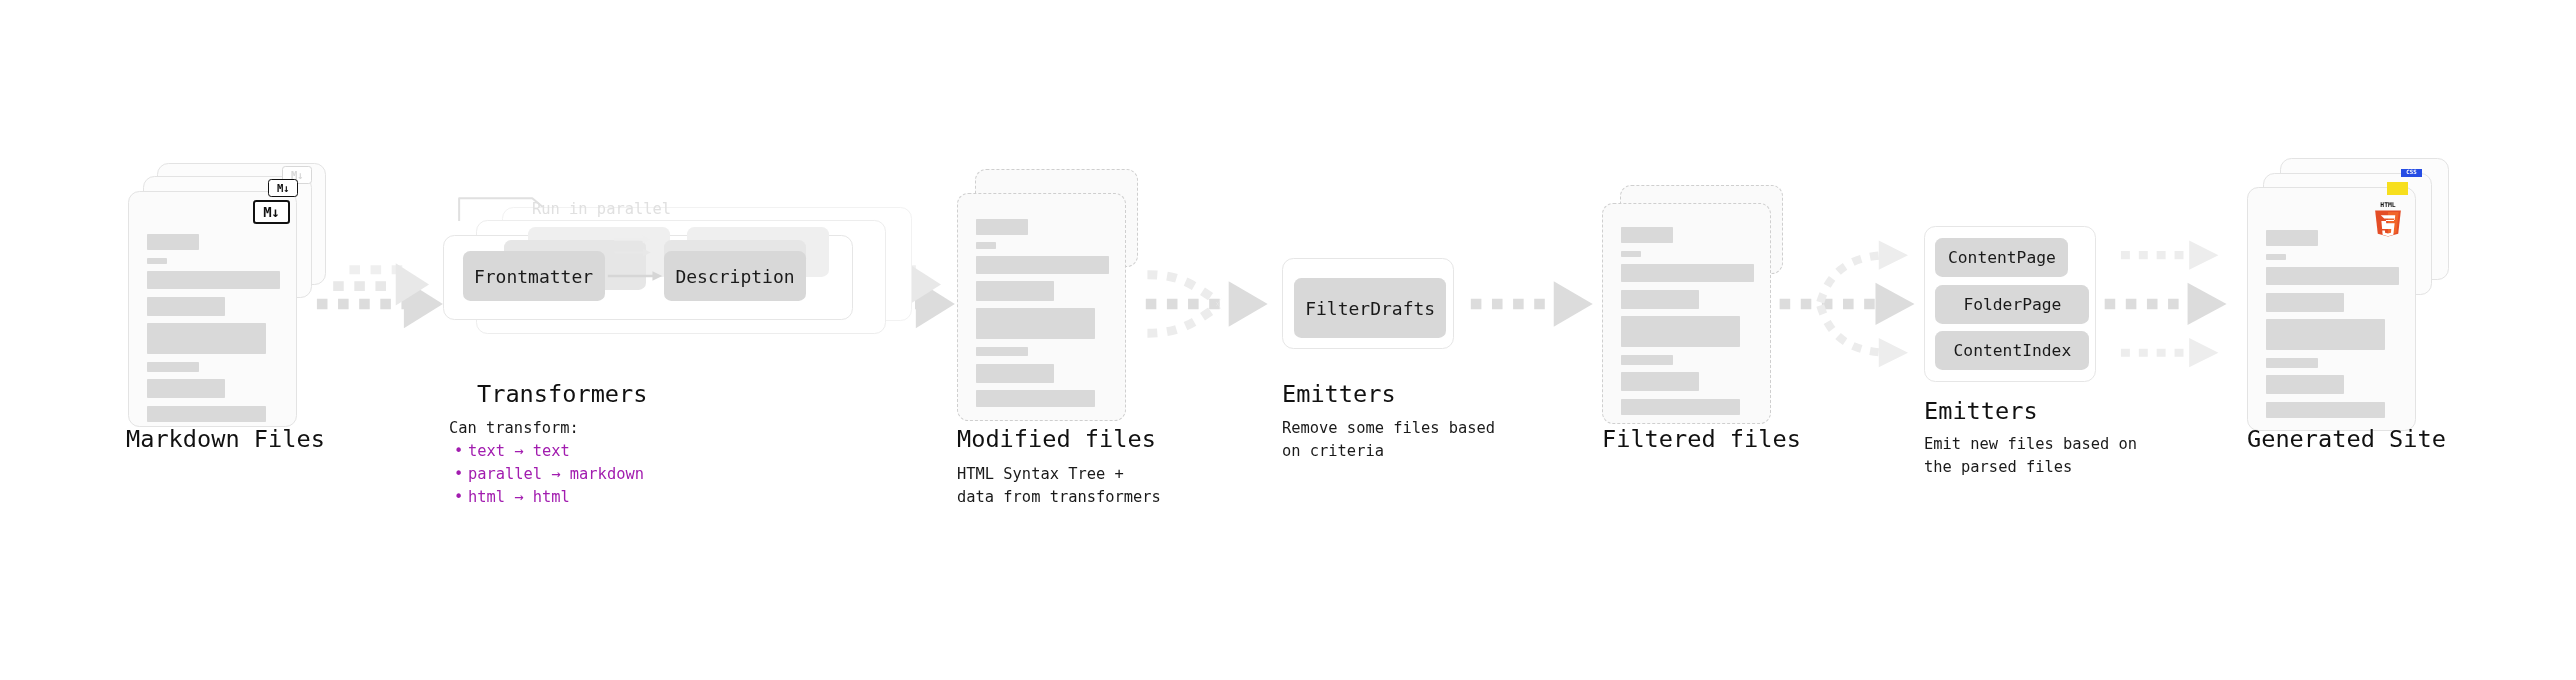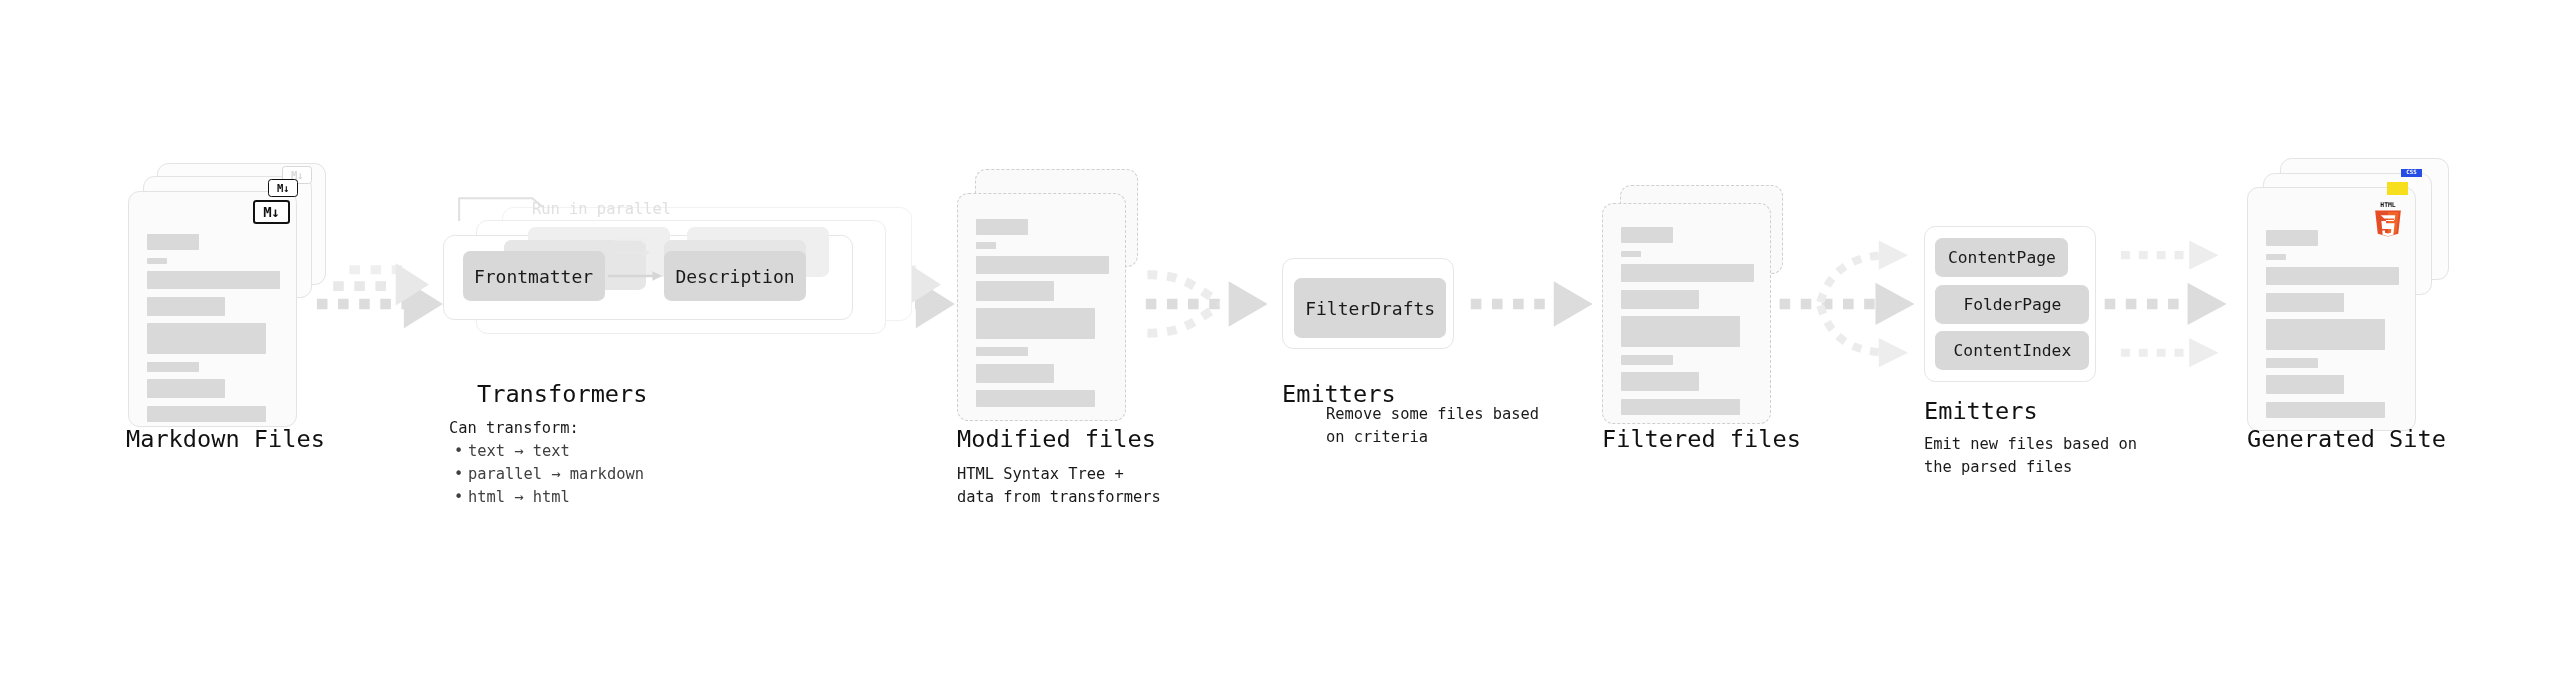--- a/index.html
+++ b/index.html
@@ -125,21 +125,21 @@
   }
   .sub-head {
     position: absolute;
     font-size: 15.4px;
     color: #1a1a1a;
     line-height: 1.5;
   }
   .bullets {
     position: absolute;
     font-size: 15.4px;
-    color: #404040;
+    color: #a21caf;
     line-height: 1.5;
     list-style: none;
     margin: 0;
     padding: 0;
   }
   .bullets li::before {
     content: "\2022";
     display: inline-block;
     width: 14px;
     margin-left: 4.9px;
@@ -289,21 +289,21 @@
   </div>
   <div class="title" style="left:957px; top:425px;">Modified files</div>
   <div class="subtitle" style="left:957px; top:463px;">HTML Syntax Tree +
 data from transformers</div>
 
   <div class="node" style="left:1282px; top:258px;">
     <div class="group-box" style="left:0px; top:0px; width:172px; height:91px;"></div>
     <div class="pill" style="left:12.2px; top:20.3px; width:152px; height:60px;">FilterDrafts</div>
   </div>
   <div class="title" style="left:1282px; top:380px;">Emitters</div>
-  <div class="subtitle" style="left:1282px; top:403px;margin-left:44px;">Remove some files based
+  <div class="subtitle" style="left:1282px; top:417px;">Remove some files based
 on criteria</div>
 
   <div class="doc-stack" style="left:1602px; top:185px;">
     <div class="doc-card dashed" style="left:18px; top:0px; width:163px; height:89px;"></div>
     <div class="doc-card dashed" style="left:0px; top:18px; width:169px; height:221px;">
       <div class="skel-wrap" style="top:23px;">
         <div class="skel" style="width:52px;height:16.3px;"></div>
         <div class="skel" style="width:20.3px;height:6.5px;"></div>
         <div class="skel" style="width:133px;height:18px;"></div>
         <div class="skel" style="width:78px;height:19.5px;"></div>

